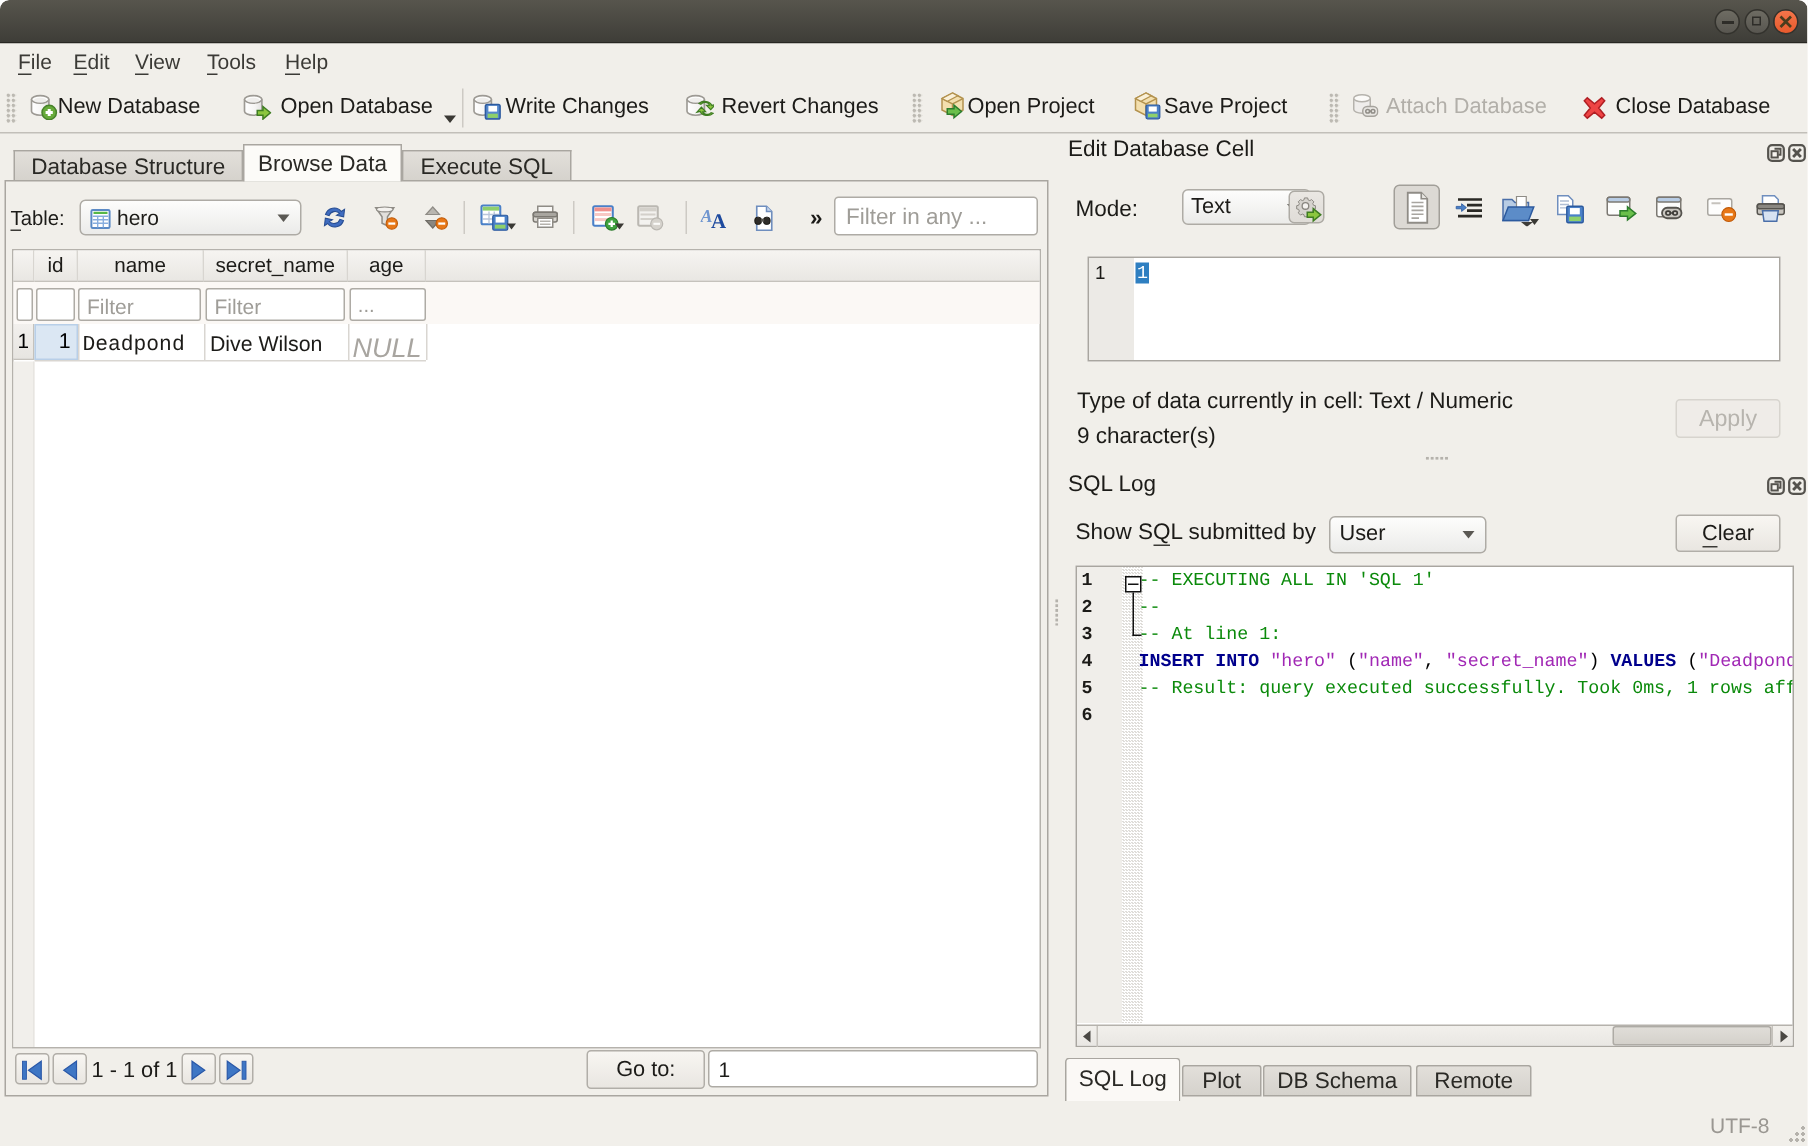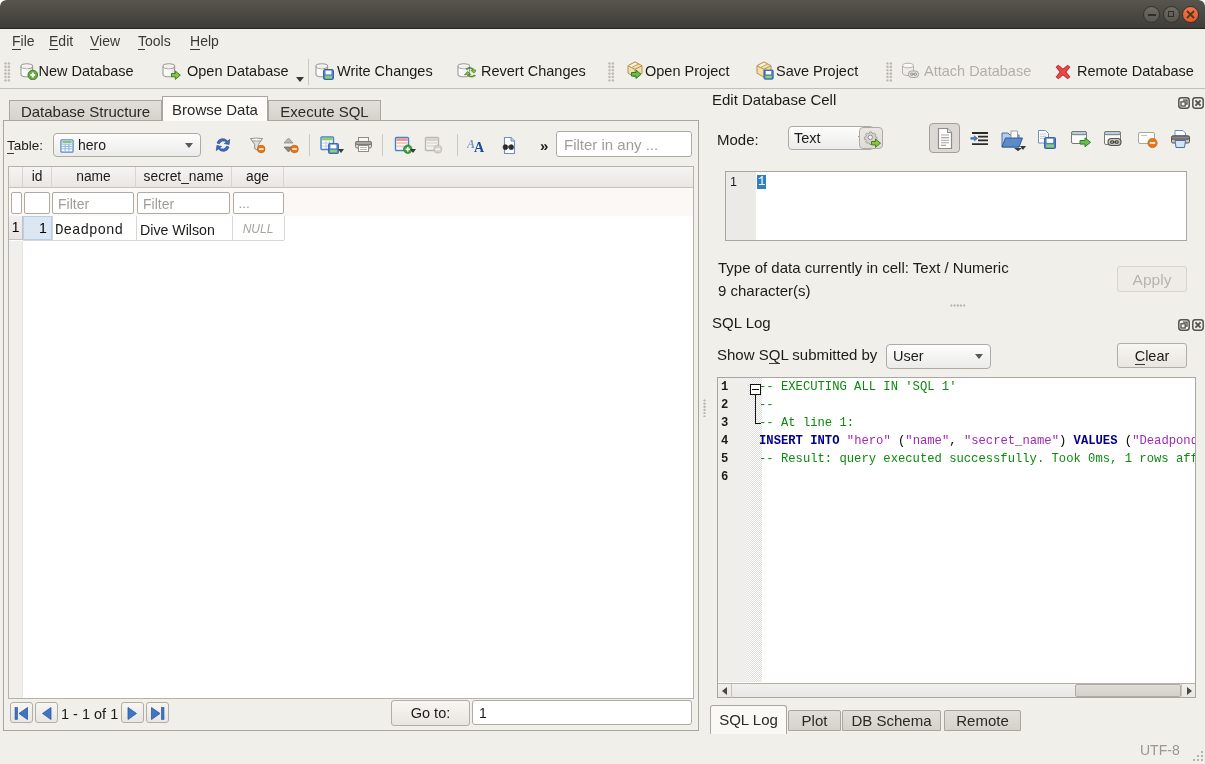--- a/index.html
+++ b/index.html
@@ -149,21 +149,21 @@
           <rect x="7.5" y="9" width="10" height="6.5" rx="3" fill="#e8e6e2" stroke="#a6a39d" stroke-width="1"></rect>
           <rect x="9.5" y="11" width="2.6" height="2.4" rx="1.2" fill="none" stroke="#918e88" stroke-width="1"></rect>
           <rect x="13" y="11" width="2.6" height="2.4" rx="1.2" fill="none" stroke="#918e88" stroke-width="1"></rect>
           <path d="M11.5 12.2 h2.2" stroke="#918e88" stroke-width="1"></path>
         </g>
       </svg></span>
   <div class="abs tbtext dis" style="left:924px;">Attach Database</div>
   <span class="abs" id="icon-closedb" style="left:1055px; top:64px;"><svg width="16" height="16" viewBox="0 0 16 16">
         <path d="M3.2 1.2 L8 5.2 L12.8 1.2 L14.8 3.2 L10.8 8 L14.8 12.8 L12.8 14.8 L8 10.8 L3.2 14.8 L1.2 12.8 L5.2 8 L1.2 3.2 Z" fill="#ee4444" stroke="#b01f24" stroke-width="1"></path>
       </svg></span>
-  <div class="abs tbtext" style="left:1077px;">Remote Database</div>
+  <div class="abs tbtext" style="left:1077px;">Close Database</div>
 
   <div class="abs tab inactive" style="left:9px; top:100px; width:153px; height:21px; line-height:21px; border-bottom:none;">Database Structure</div>
   <div class="abs tab active" style="left:162px; top:96px; width:106px; height:25px; line-height:25px; z-index:3;">Browse Data</div>
   <div class="abs tab inactive" style="left:268px; top:100px; width:113px; height:21px; line-height:21px; border-bottom:none;">Execute SQL</div>
 
   <div id="lpanel" class="abs"></div>
   <div class="abs" style="left:7px; top:138px; font-size:13.5px; color:#1c1b18;"><span class="ul">T</span>able:</div>
   <div class="abs combo" style="left:53px; top:133px; width:148px; height:23.5px; background:linear-gradient(#fdfdfc,#ebebe9); border-radius:4px;">
     <span class="abs" style="left:6px; top:4.5px;"><svg width="14" height="14" viewBox="0 0 15 15">
           <rect x="1" y="1" width="13" height="13" rx="1" fill="#fff" stroke="#5b8ac5" stroke-width="1.4"></rect>
@@ -262,21 +262,21 @@
   <div class="abs input" style="left:137px; top:192px; width:93px; height:21.5px; border-radius:2px;">
       <span class="ph" style="position:absolute; left:5px; top:3px; font-size:14px;">Filter</span>
     </div>
   <div class="abs input" style="left:232.5px; top:192px; width:51px; height:21.5px; border-radius:2px;">
       <span class="ph" style="position:absolute; left:5px; top:3px; font-size:13.5px;">...</span>
     </div>
   <div class="abs" style="left:9px; top:216px; width:14px; height:24px; background:linear-gradient(#f2f0ed,#e7e5e1); border-right:1px solid #c5c2bc; border-bottom:1px solid #c5c2bc; font-size:13.8px; text-align:center; line-height:23px;">1</div>
   <div class="abs" style="left:23px; top:216px; width:29px; height:24px; background:#dbe7f3; border:1px solid #b8cfe8; text-align:right; font-size:14.2px; line-height:22px; padding-right:4px;">1</div>
   <div class="abs cell" style="left:55px; top:221.5px;font-family:Liberation Mono, monospace;">Deadpond</div>
   <div class="abs cell" style="left:140px; top:221.5px;">Dive Wilson</div>
-  <div class="abs" style="left:232px; top:221.5px; width:52px; text-align:center; font-size:12px; font-style:italic; color:#a8a5a0;">NULL</div>
+  <div class="abs" style="left:232px; top:221.5px; width:52px; text-align:center; font-size:18px; font-style:italic; color:#a8a5a0;">NULL</div>
   <div class="abs gridline-v" style="left:52px; top:216px; height:24px;"></div>
   <div class="abs gridline-v" style="left:136px; top:216px; height:24px;"></div>
   <div class="abs gridline-v" style="left:232px; top:216px; height:24px;"></div>
   <div class="abs gridline-v" style="left:284px; top:216px; height:24px;"></div>
   <div class="abs" style="left:23px; top:240px; width:261px; height:1px; background:#d9d6d1;"></div>
   <div class="abs" style="left:9px; top:241px; width:14px; height:457px; background:#f1efeb; border-right:1px solid #e7e5e1;"></div>
 
   <div class="abs btn" id="nb1" style="left:10px; top:702px; width:23px; height:21px;"><svg width="21" height="21" viewBox="0 0 21 21">
         <rect x="4" y="4.5" width="2.6" height="12" fill="#3e76c4" stroke="#2a58a8" stroke-width="0.6"></rect>
         <path d="M16.5 4.5 v12 l-8.5 -6 z" fill="#3e76c4" stroke="#2a58a8" stroke-width="0.8"></path>

